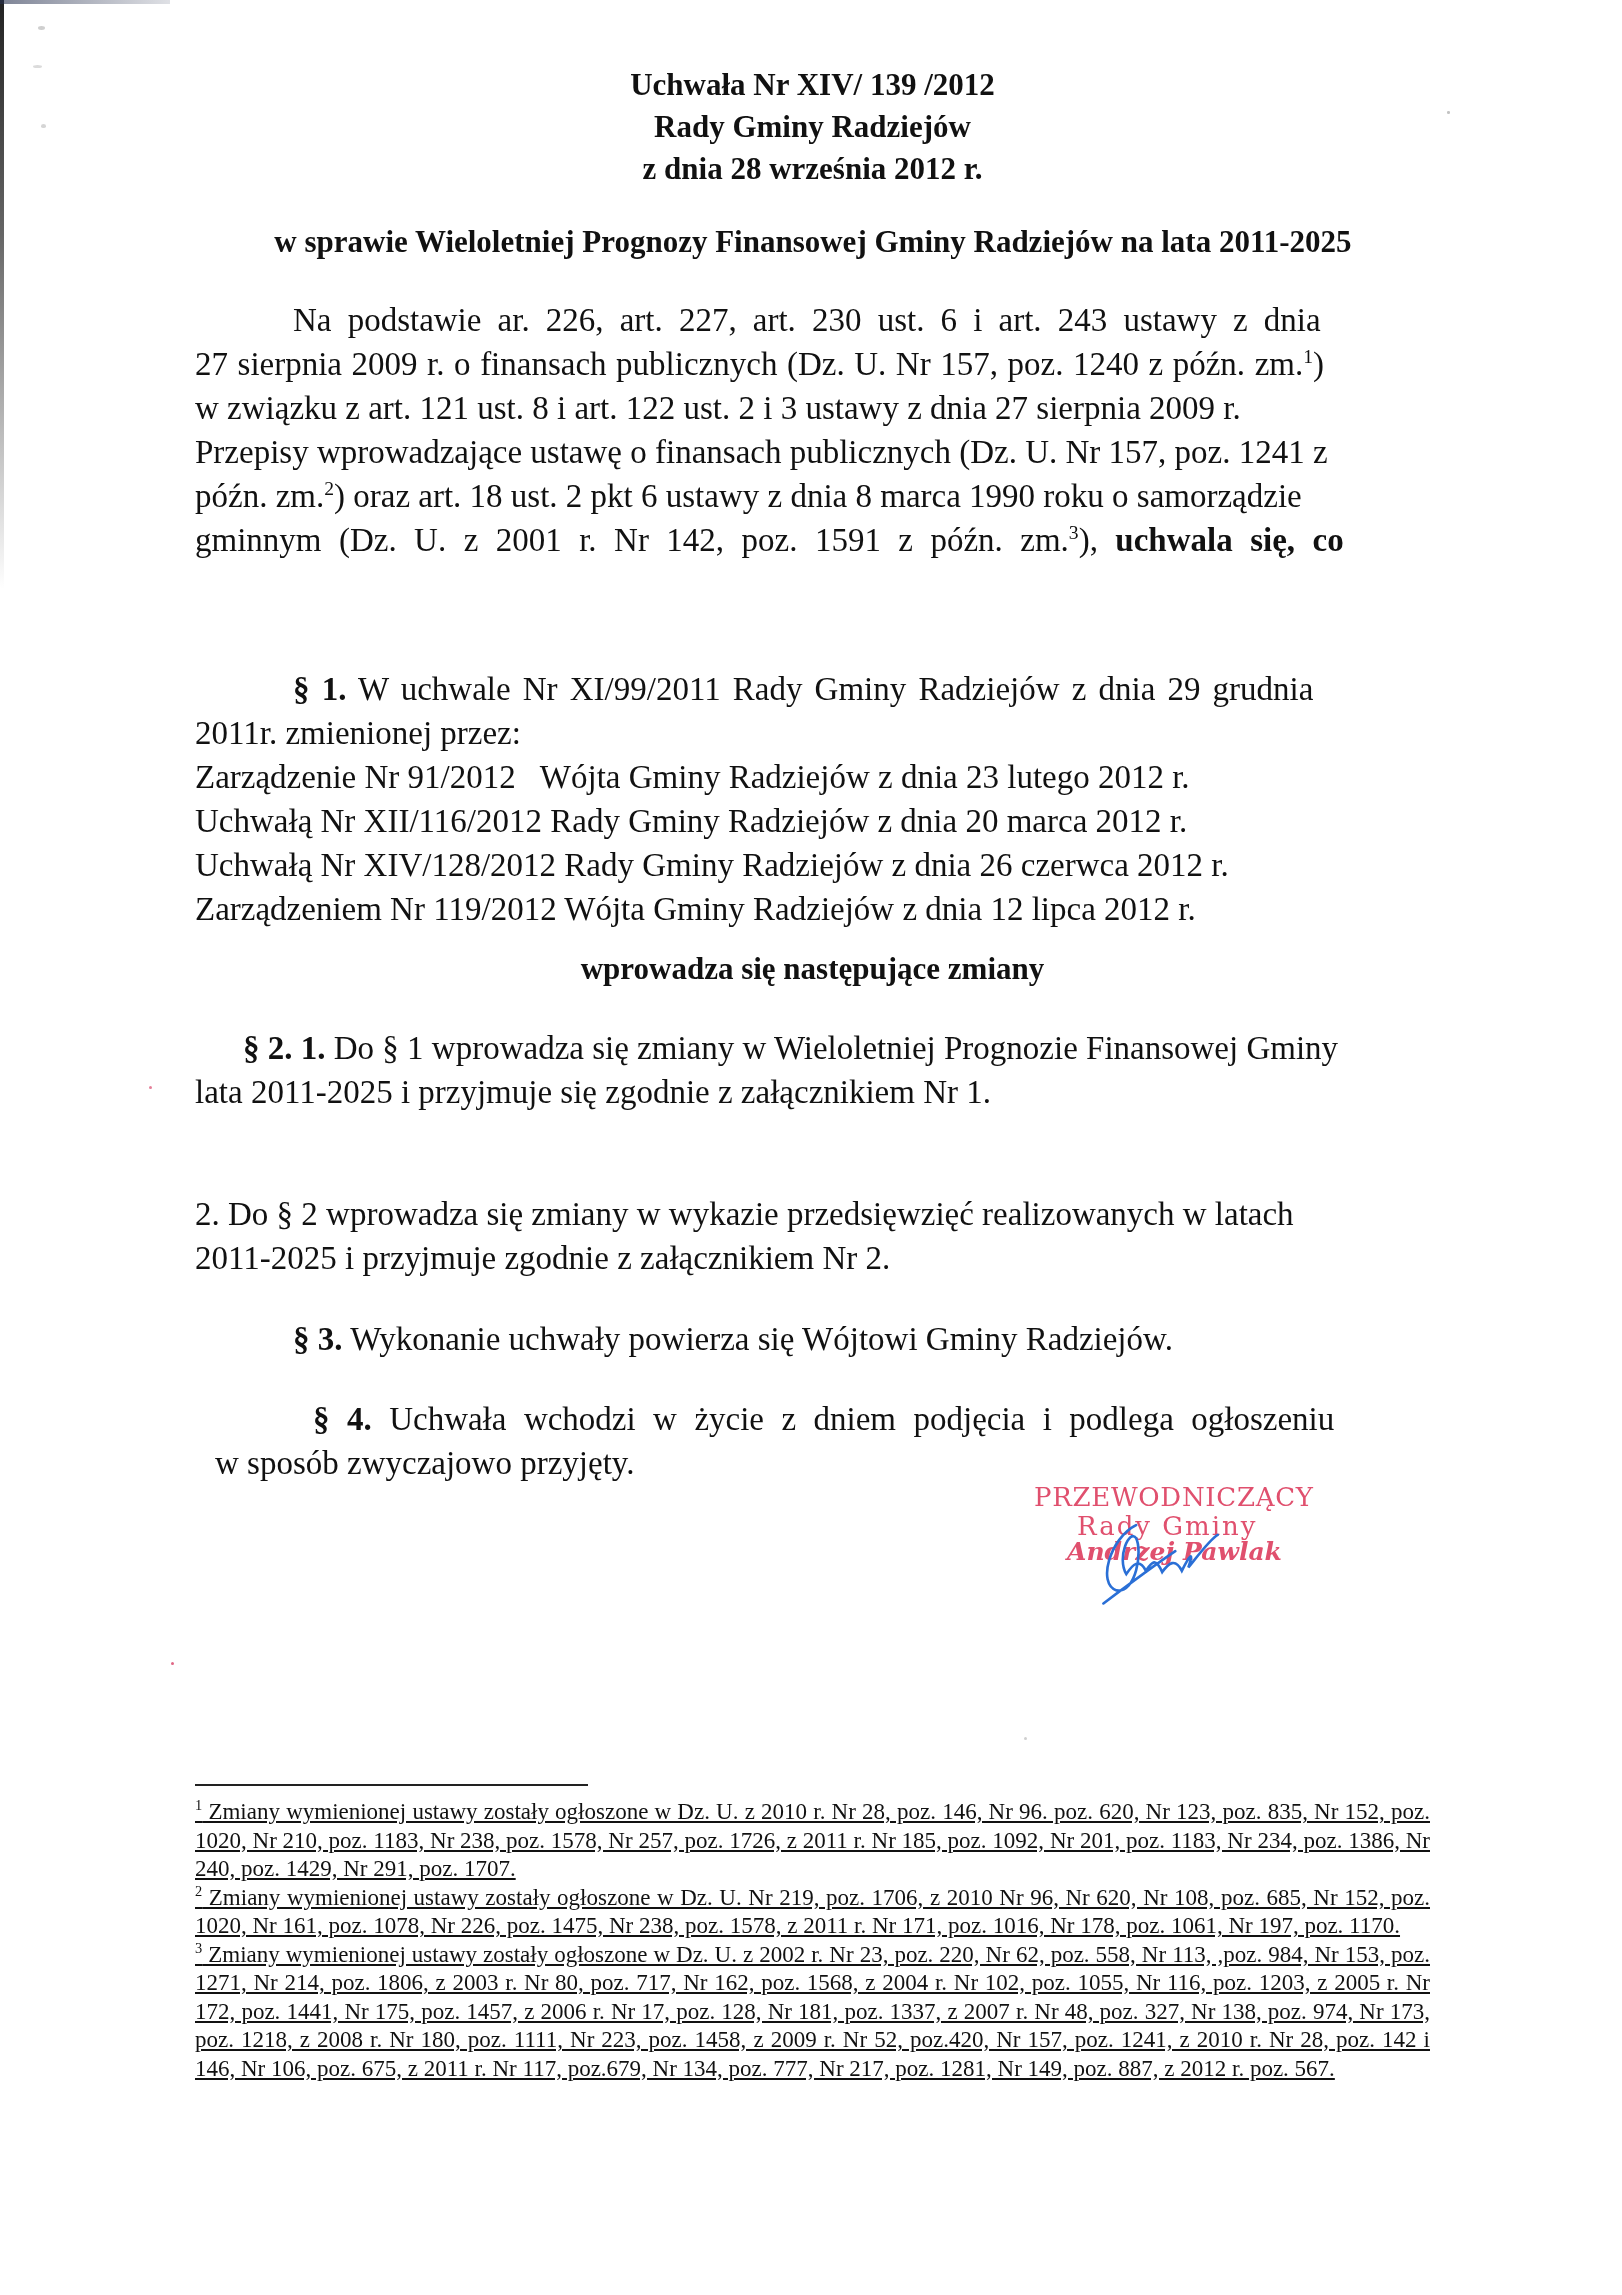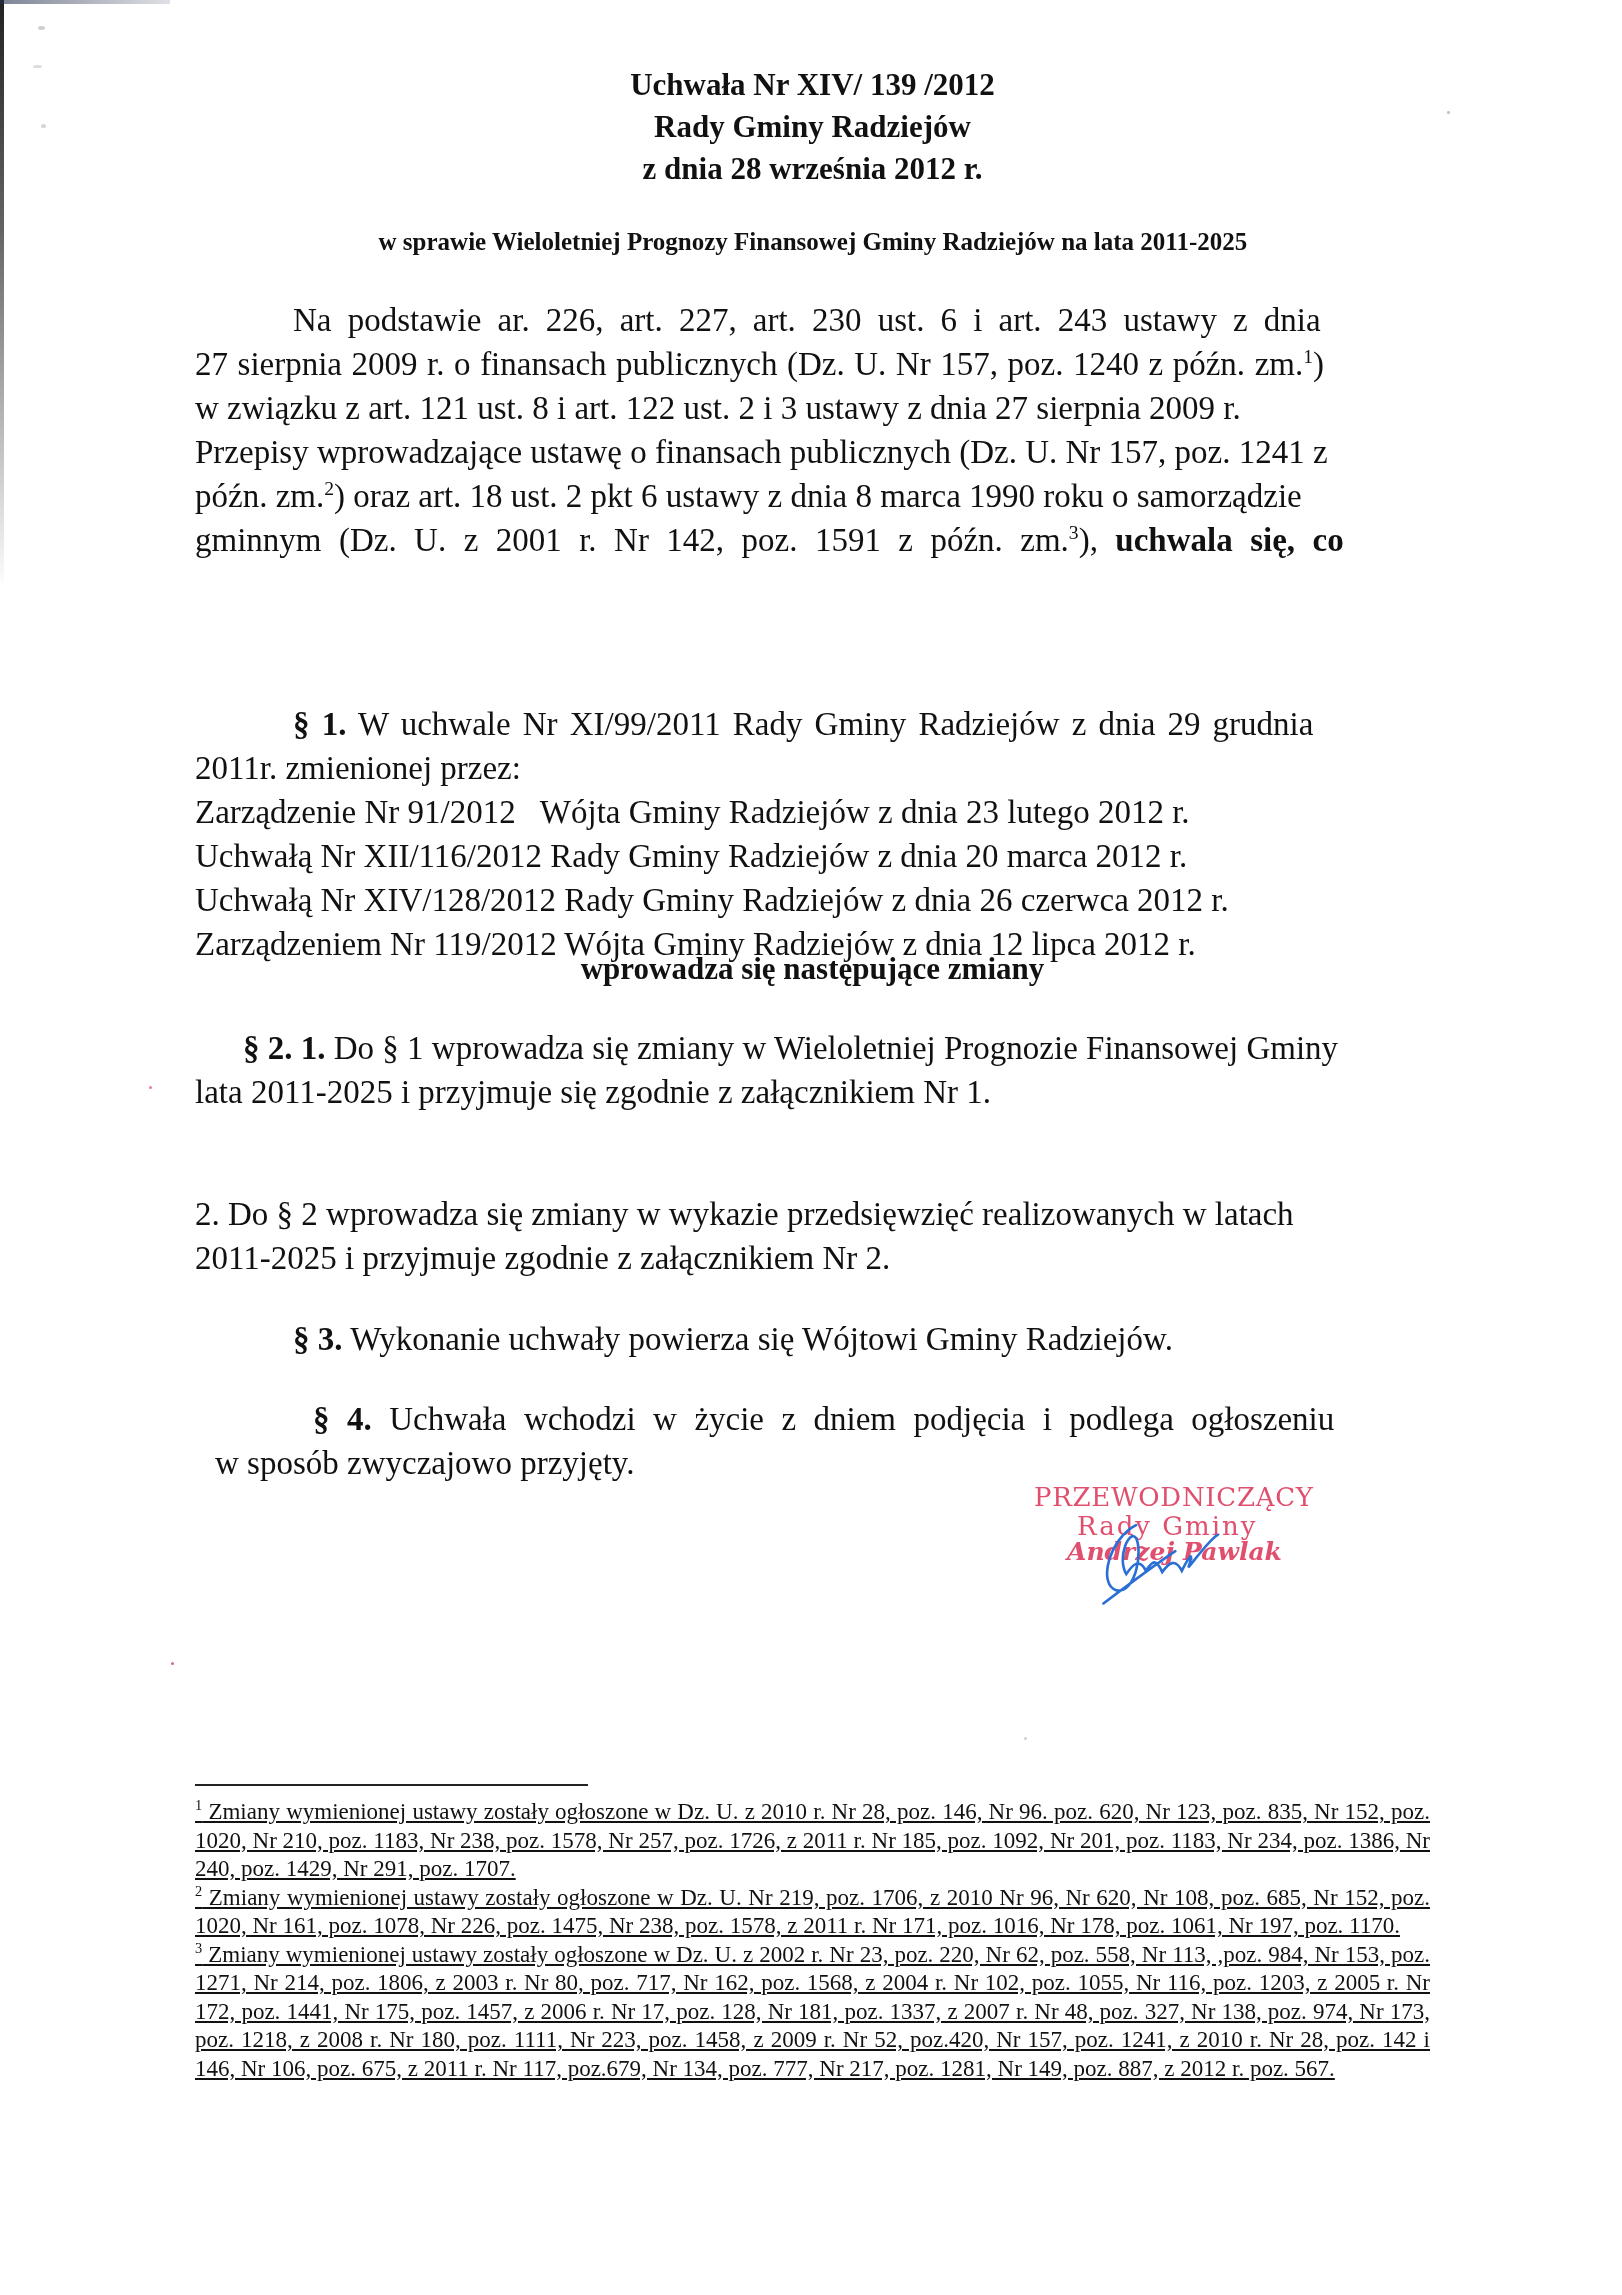--- a/index.html
+++ b/index.html
@@ -34,21 +34,21 @@
       font-weight: bold;
       font-size: 31px;
       line-height: 42px;
     }
     .subject {
       position: absolute;
       left: -19.6px; top: 222px; width: 1275px;
       text-align: center;
       font-family: "Liberation Serif", "DejaVu Serif", serif;
       font-weight: bold;
-      font-size: 25px;
+      font-size: 31px;
       line-height: 39px;
       white-space: nowrap;
     }
     .body-text {
       font-family: "Liberation Serif", "DejaVu Serif", serif;
       font-size: 33px;
       line-height: 44px;
       text-align: justify;
       margin: 0;
     }
@@ -110,21 +110,21 @@
 
   <div class="para body-text" style="top:298px;">
     <span class="line" style="padding-left:98px;word-spacing:7.9px;">Na podstawie ar. 226, art. 227, art. 230 ust. 6 i art. 243 ustawy z dnia</span>
     <span class="line" style="word-spacing:1.3px;"><span>27 sierpnia 2009 r. o finansach publicznych (Dz. U. Nr 157, poz. 1240 z późn. zm.</span><sup>1</sup><span>)</span></span>
     <span class="line">w związku z art. 121 ust. 8 i art. 122 ust. 2 i 3 ustawy z dnia 27 sierpnia 2009 r.</span>
     <span class="line">Przepisy wprowadzające ustawę o finansach publicznych (Dz. U. Nr 157, poz. 1241 z</span>
     <span class="line"><span>późn. zm.</span><sup>2</sup><span>) oraz art. 18 ust. 2 pkt 6 ustawy z dnia 8 marca 1990 roku o samorządzie</span></span>
     <span class="line" style="word-spacing:9.2px;"><span>gminnym (Dz. U. z 2001 r. Nr 142, poz. 1591 z późn. zm.</span><sup>3</sup><span>),</span><span class="b"> uchwala się, co</span></span>
   </div>
 
-  <div class="para body-text" style="top:667px;margin-top:35px;">
+  <div class="para body-text" style="top:667px;">
     <span class="line" style="padding-left:98px;word-spacing:3.9px;"><span class="b">§ 1.</span><span> W uchwale Nr XI/99/2011 Rady Gminy Radziejów z dnia 29 grudnia</span></span>
     <span class="line">2011r. zmienionej przez:</span>
     <span class="line" style="white-space:pre;">Zarządzenie Nr 91/2012   Wójta Gminy Radziejów z dnia 23 lutego 2012 r.</span>
     <span class="line">Uchwałą Nr XII/116/2012 Rady Gminy Radziejów z dnia 20 marca 2012 r.</span>
     <span class="line">Uchwałą Nr XIV/128/2012 Rady Gminy Radziejów z dnia 26 czerwca 2012 r.</span>
     <span class="line">Zarządzeniem Nr 119/2012 Wójta Gminy Radziejów z dnia 12 lipca 2012 r.</span>
   </div>
 
   <div class="center-heading">wprowadza się następujące zmiany</div>
 

